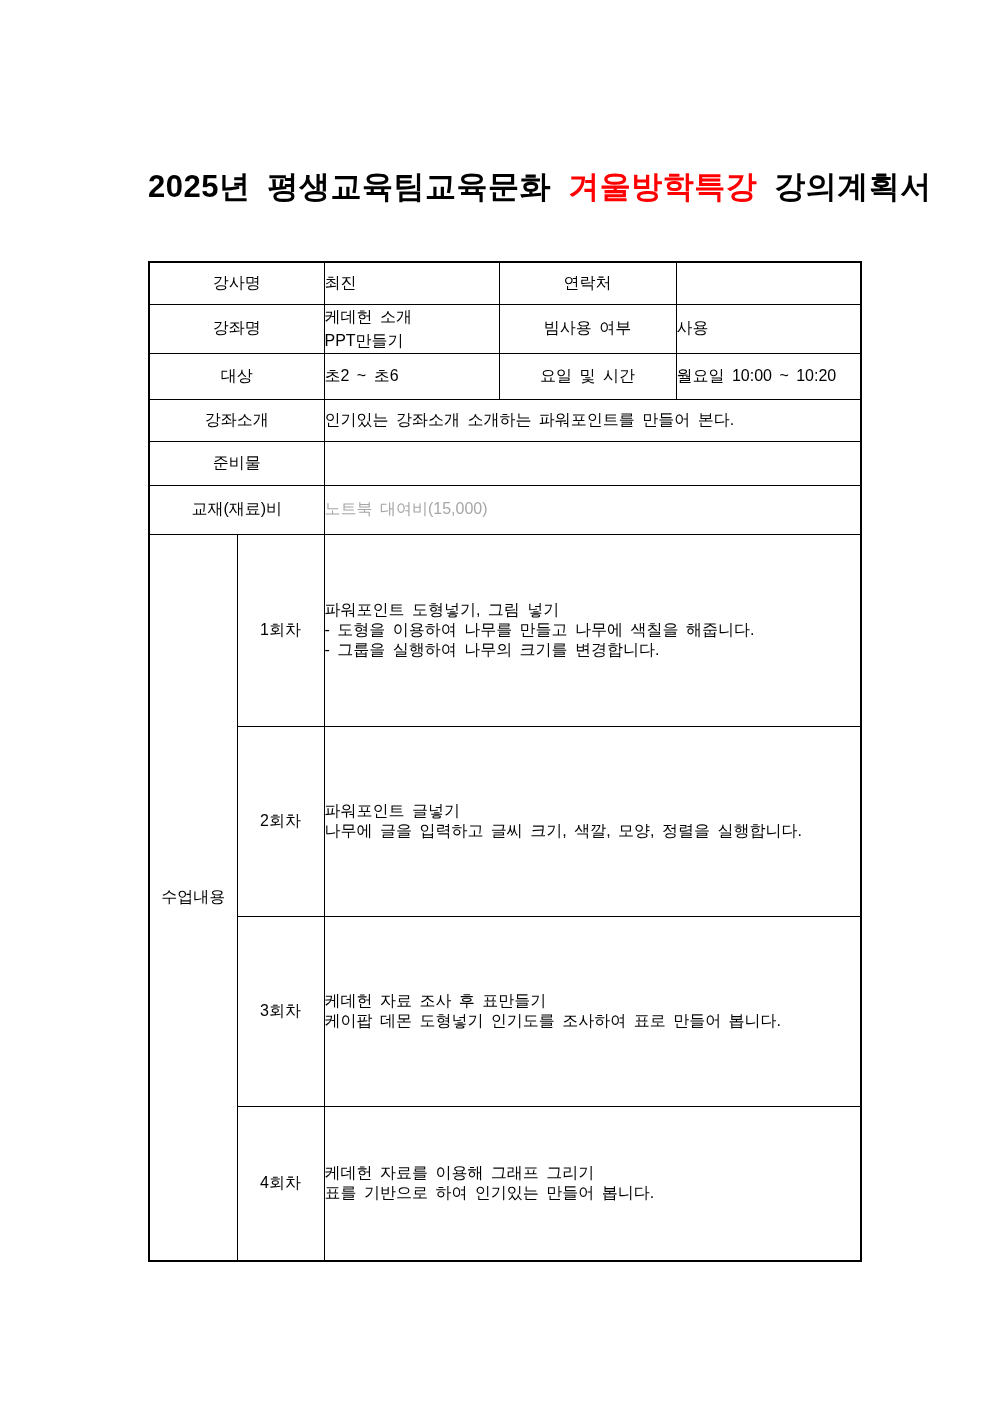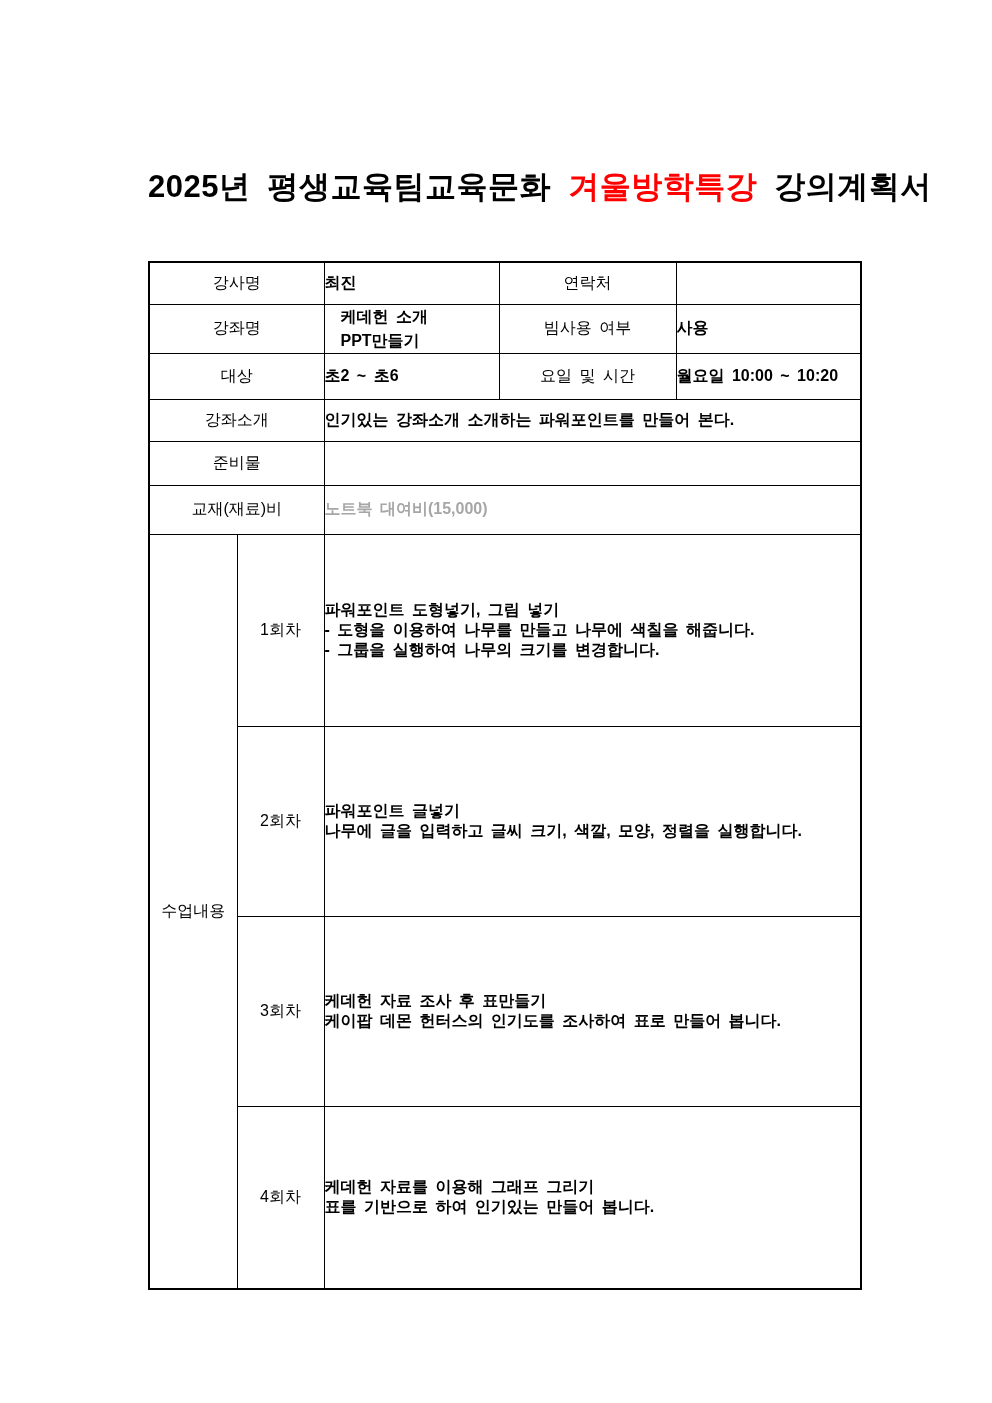--- a/index.html
+++ b/index.html
@@ -50,25 +50,23 @@
   td.label {
     text-align: center;
     word-spacing: 3px;
   }
   td.value {
     text-align: left;
     padding-left: 9px;
     padding-right: 6px;
     white-space: pre-line;
     word-spacing: 3px;
-    font-weight: bold;
   }
   td.value.two-line {
     line-height: 24px;
-    padding-left: 16px;
   }
   td.session-text {
     line-height: 20px;
   }
   td.muted {
     color: var(--muted-gray, #a6a6a6);
   }
 </style>
 </head>
 <body>
@@ -127,21 +125,21 @@
 - 그룹을 실행하여 나무의 크기를 변경합니다.</td>
     </tr>
     <tr style="height:190px">
       <td class="label">2회차</td>
       <td class="value session-text" colspan="3">파워포인트 글넣기
 나무에 글을 입력하고 글씨 크기, 색깔, 모양, 정렬을 실행합니다.</td>
     </tr>
     <tr style="height:190px">
       <td class="label">3회차</td>
       <td class="value session-text" colspan="3">케데헌 자료 조사 후 표만들기
-케이팝 데몬 헌터스의 인기도를 조사하여 표로 만들어 봅니다.</td>
+케이팝 데몬 도형넣기 인기도를 조사하여 표로 만들어 봅니다.</td>
     </tr>
-    <tr style="height:183px">
+    <tr style="height:155px">
       <td class="label">4회차</td>
       <td class="value session-text" colspan="3">케데헌 자료를 이용해 그래프 그리기
 표를 기반으로 하여 인기있는 만들어 봅니다.</td>
     </tr>
   </tbody>
 </table>
 
 </body></html>

